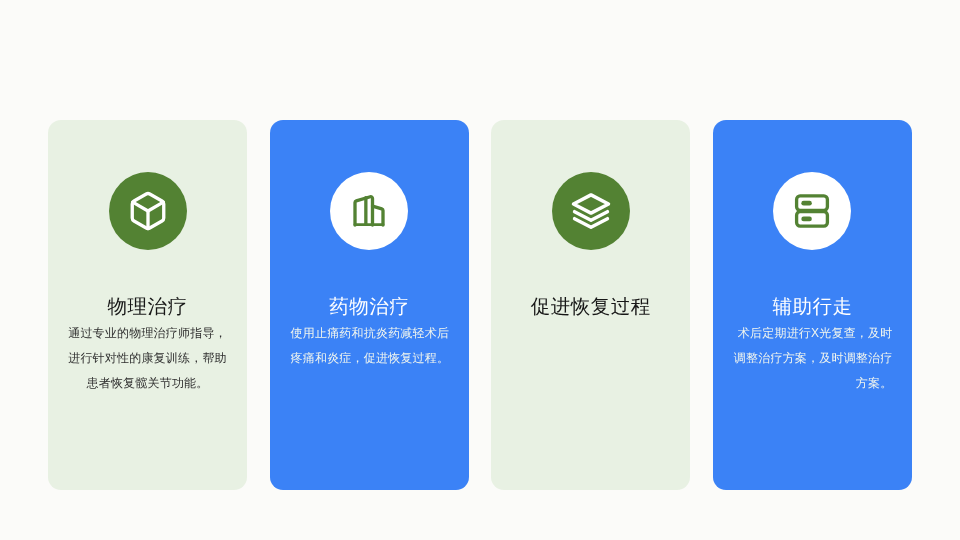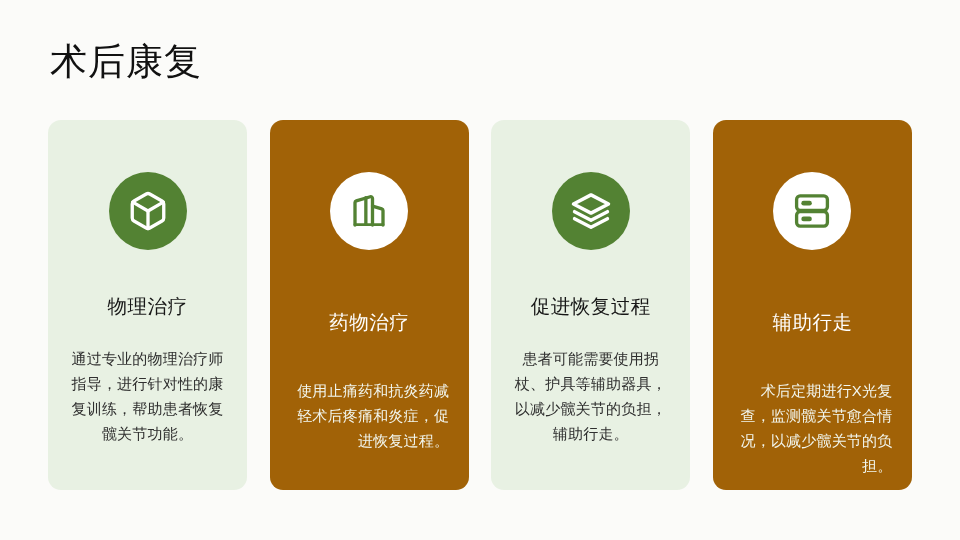--- a/index.html
+++ b/index.html
@@ -49,22 +49,21 @@
     box-sizing: border-box;
     padding: 0 16px;
     display: flex;
     flex-direction: column;
     align-items: center;
   }
   .card.light {
     background: #e8f1e3;
   }
   .card.dark {
-    background: #a16207;
-    gap: 16px;
+    background: #3b82f6;
   }
   .icon-circle {
     width: 78px;
     height: 78px;
     border-radius: 50%;
     margin-top: 52px;
     display: flex;
     align-items: center;
     justify-content: center;
     flex: none;
@@ -83,36 +82,35 @@
     font-size: 19.5px;
     line-height: 24px;
     font-weight: 400;
     letter-spacing: 0.5px;
     text-align: center;
     white-space: nowrap;
   }
   .card.light .card-title { color: #171717; }
   .card.dark  .card-title { color: #ffffff; }
   .card-body {
-    margin-top: 28px;
-    font-size: 15px;
+    margin-top: 3px;
+    font-size: 12px;
     line-height: 25px;
     text-align: center;
     letter-spacing: 0.2px;
     width: 160px;
   }
   .card.light .card-body { color: #2f2f2f; }
   .card.dark  .card-body { color: #f2f6ee; text-align: right; }
 </style>
 </head>
 <body>
 
 <div id="slide">
 
-  <div id="slide-title">术后康复</div>
 
   <div id="cards">
 
     <div class="card light">
       <div class="icon-circle">
         <span>
           <svg width="42" height="42" viewBox="0 0 24 24" fill="none" stroke="#ffffff" stroke-width="1.9" stroke-linecap="round" stroke-linejoin="round">
             <path d="M21 16V8a2 2 0 0 0-1-1.73l-7-4a2 2 0 0 0-2 0l-7 4A2 2 0 0 0 3 8v8a2 2 0 0 0 1 1.73l7 4a2 2 0 0 0 2 0l7-4A2 2 0 0 0 21 16z"></path>
             <polyline points="3.27 6.96 12 12.01 20.73 6.96"></polyline>
             <line x1="12" y1="22.08" x2="12" y2="12"></line>
@@ -142,32 +140,31 @@
       <div class="icon-circle">
         <span>
           <svg width="42" height="42" viewBox="0 0 24 24" fill="none" stroke="#ffffff" stroke-width="2" stroke-linecap="round" stroke-linejoin="round">
             <polygon points="12 2.8 22 8 12 13.2 2 8 12 2.8"></polygon>
             <polyline points="2.6 12.4 12 17.3 21.4 12.4"></polyline>
             <polyline points="2.6 16.4 12 21.3 21.4 16.4"></polyline>
           </svg>
         </span>
       </div>
       <div class="card-title">促进恢复过程</div>
-      <div class="card-body">患者可能需要使用拐杖、护具等辅助器具，以减少髋关节的负担，辅助行走。</div>
     </div>
 
     <div class="card dark">
       <div class="icon-circle">
         <span>
           <svg width="42" height="42" viewBox="0 0 24 24" fill="none" stroke="#538233" stroke-width="1.9" stroke-linecap="round" stroke-linejoin="round">
             <rect x="3.2" y="3.4" width="17.6" height="8.2" rx="2"></rect>
             <rect x="3.2" y="12.4" width="17.6" height="8.2" rx="2"></rect>
             <line x1="7.2" y1="7.5" x2="10.6" y2="7.5" stroke-width="2.6"></line>
             <line x1="7.2" y1="16.5" x2="10.6" y2="16.5" stroke-width="2.6"></line>
           </svg>
         </span>
       </div>
       <div class="card-title">辅助行走</div>
-      <div class="card-body">术后定期进行X光复查，监测髋关节愈合情况，以减少髋关节的负担。</div>
+      <div class="card-body">术后定期进行X光复查，及时调整治疗方案，及时调整治疗方案。</div>
     </div>
 
   </div>
 </div>
 
 </body></html>

